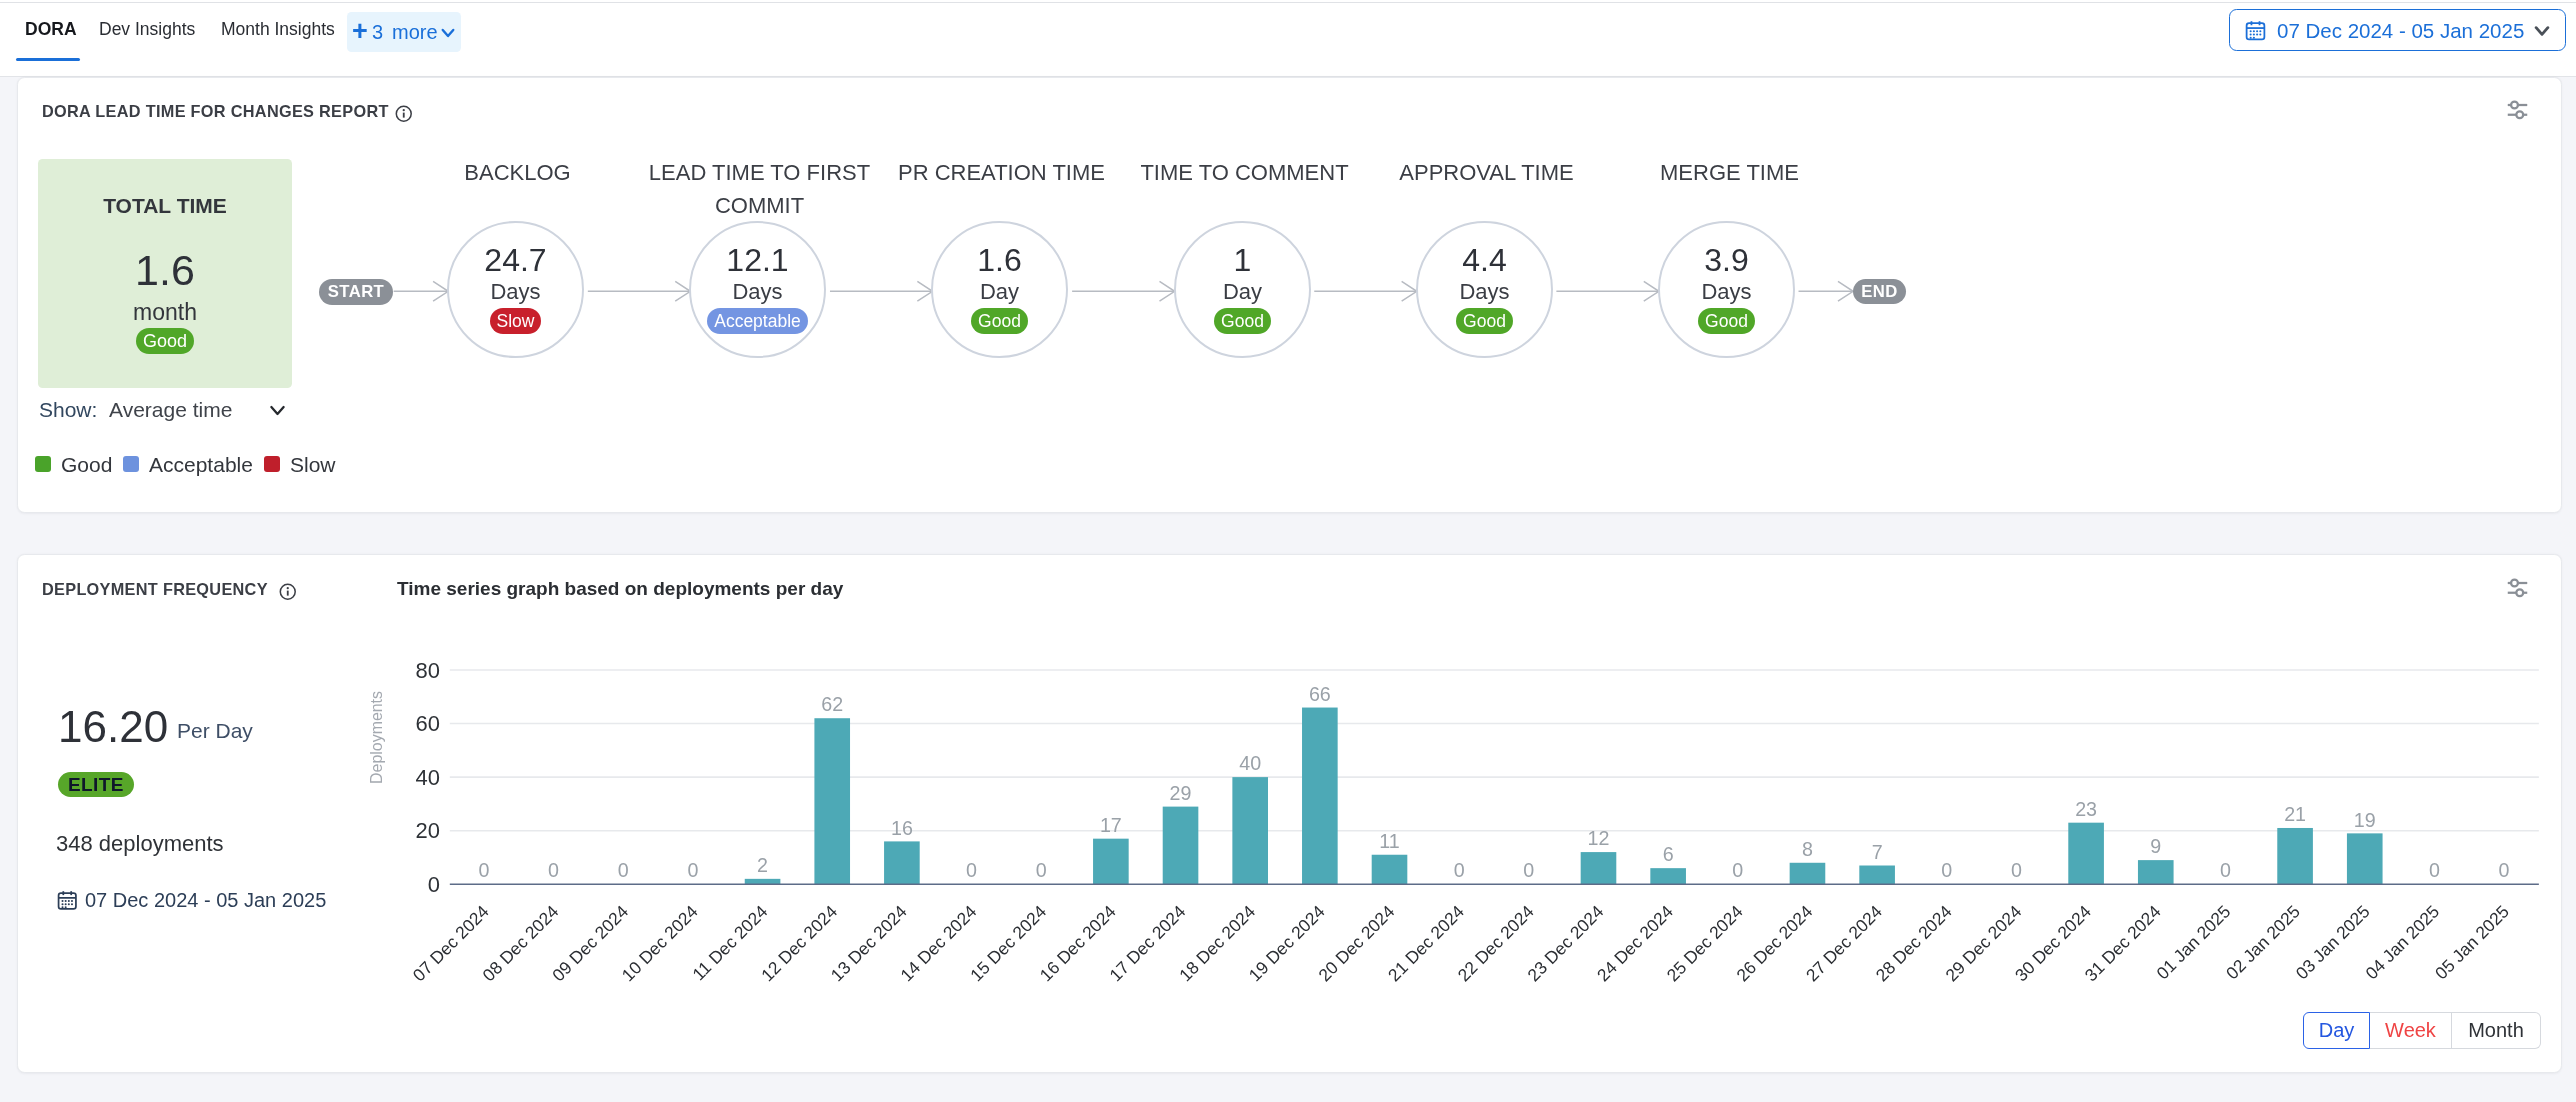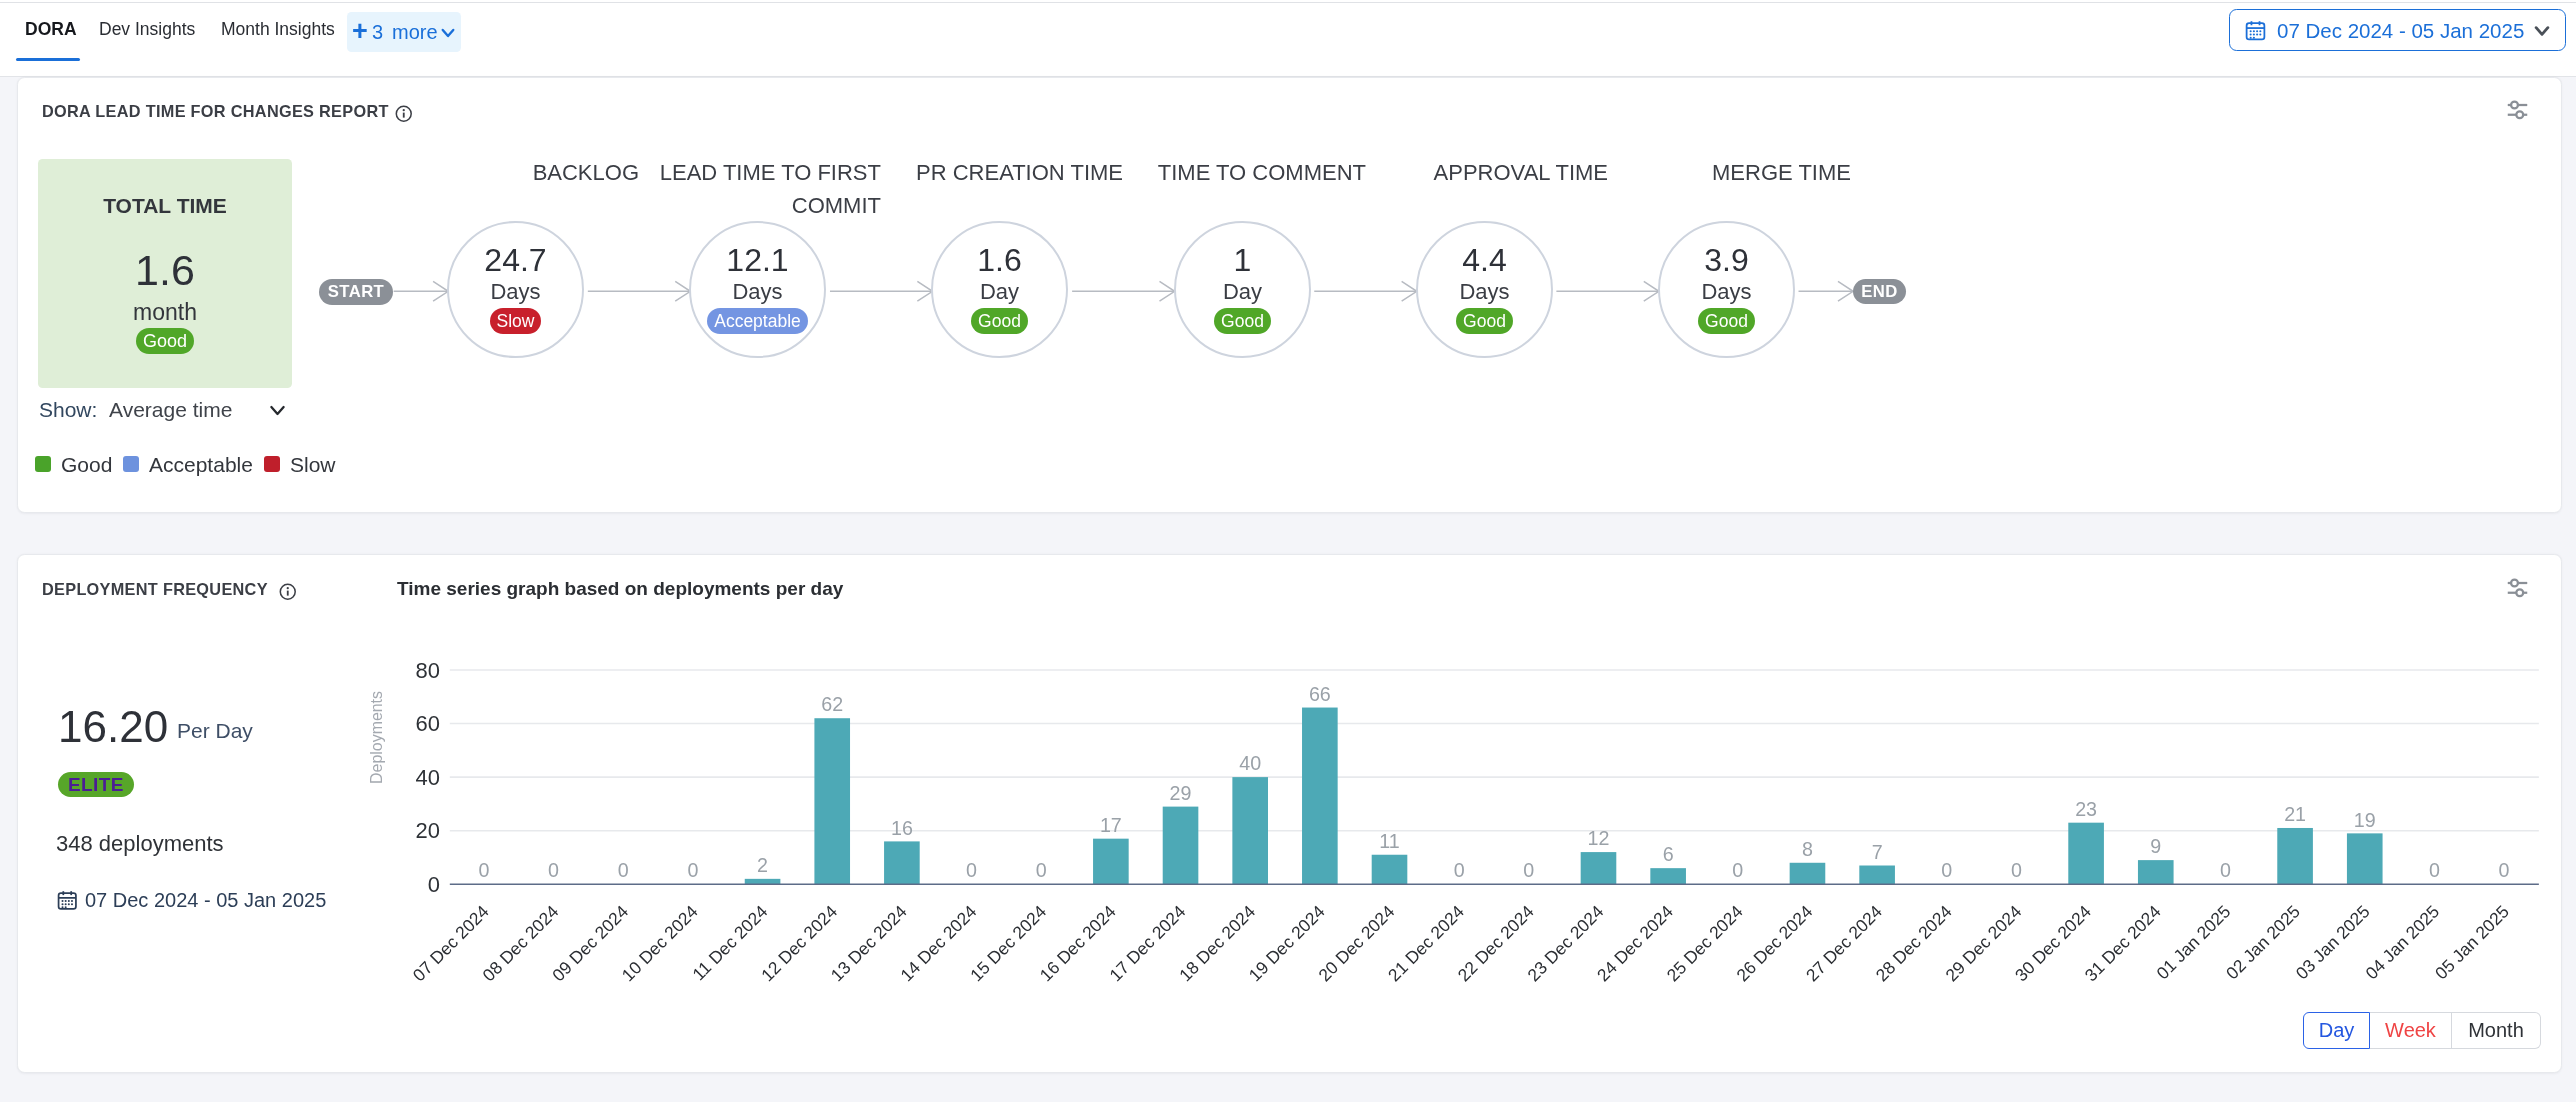--- a/index.html
+++ b/index.html
@@ -8,21 +8,21 @@
 .topbar { position:absolute; left:0; top:0; width:2576px; height:77px; background:#fff;
   border-bottom:0.8px solid #e2e4e8; }
 .topline { position:absolute; left:0; top:2.3px; width:2576px; height:0.8px; background:#e0e2e6; }
 .tab { position:absolute; top:19px; font-size:17.5px; color:#2a2d33; }
 .card { position:absolute; left:16.7px; width:2545px; background:#fff; border:0.8px solid #e7e9ed;
   border-radius:7.6px; box-shadow:0 0.8px 2.3px rgba(20,20,40,0.05); }
 .h1 { position:absolute; font-size:16.3px; font-weight:bold; color:#3b3e45; letter-spacing:0.3px; line-height:1; }
 .pill { position:absolute; display:flex; align-items:center; justify-content:center;
   border-radius:13.7px; color:#fff; font-size:20px; font-weight:bold; }
 .start { background:#8b9097; letter-spacing:0.4px; font-size:16.7px; }
-.ftitle { position:absolute; text-align:right; font-size:22px; line-height:33px; color:#3b3e45; }
+.ftitle { position:absolute; text-align:center; font-size:22px; line-height:33px; color:#3b3e45; }
 .circle { position:absolute; width:137px; height:137px; border:2.3px solid #ced4de; border-radius:50%;
   background:#fff; text-align:center; }
 .cnum { margin-top:21px; font-size:32px; font-weight:normal; color:#2e3138; line-height:1; }
 .cunit { margin-top:4.6px; font-size:22px; color:#3a3d44; line-height:1; }
 .cbadge { display:inline-block; margin-top:5.3px; padding:0 6.8px; height:26px; line-height:26px;
   border-radius:13px; color:#fff; font-size:17.5px; }
 .greenbox { position:absolute; left:38px; top:159px; width:254px; height:229px; background:#dfeed7;
   border-radius:4.6px; text-align:center; }
 .lg-sq { position:absolute; width:16px; height:16px; border-radius:3px; top:456px; }
 .lg-tx { position:absolute; top:454px; font-size:21px; color:#33363c; line-height:1; }
@@ -138,21 +138,21 @@
   </svg>
 <svg style="position:absolute;left:2507px;top:577px" width="21" height="21" viewBox="0 0 28 28">
     <line x1="1" y1="8" x2="27" y2="8" stroke="#8a8f96" stroke-width="3"></line>
     <circle cx="10" cy="8" r="4.6" fill="#fff" stroke="#8a8f96" stroke-width="3"></circle>
     <line x1="1" y1="21" x2="27" y2="21" stroke="#8a8f96" stroke-width="3"></line>
     <circle cx="17" cy="21" r="4.6" fill="#fff" stroke="#8a8f96" stroke-width="3"></circle>
   </svg>
 <div class="abs" style="left:397px; top:579px; font-size:19px; font-weight:bold; color:#2b2e33; line-height:1;">Time series graph based on deployments per day</div>
 <div class="abs" style="left:58px; top:705px; font-size:44px; color:#2e3138; line-height:1;">16.20</div>
 <div class="abs" style="left:177px; top:720px; font-size:21px; color:#3e4e66; line-height:1;">Per Day</div>
-<div class="abs" style="left:58px; top:772px; display:inline-block; padding:0 10px; height:25px; line-height:25px; border-radius:13px; background:#57a629; color:#4c1d95; font-size:19px; font-weight:bold; letter-spacing:0.4px;">ELITE</div>
+<div class="abs" style="left:58px; top:772px; display:inline-block; padding:0 10px; height:25px; line-height:25px; border-radius:13px; background:#57a629; color:#0f172a; font-size:19px; font-weight:bold; letter-spacing:0.4px;">ELITE</div>
 <div class="abs" style="left:56px; top:833px; font-size:22px; color:#2f3237; line-height:1;">348 deployments</div>
 <svg style="position:absolute;left:57px;top:890px" width="20.5" height="20.5" viewBox="0 0 26 26">
     <rect x="2" y="4" width="22" height="20" rx="3" fill="none" stroke="#2c3e57" stroke-width="2.2"></rect>
     <line x1="8" y1="1.5" x2="8" y2="6.5" stroke="#2c3e57" stroke-width="2.2"></line>
     <line x1="18" y1="1.5" x2="18" y2="6.5" stroke="#2c3e57" stroke-width="2.2"></line>
     <line x1="2" y1="10" x2="24" y2="10" stroke="#2c3e57" stroke-width="2.2"></line>
     <g fill="#2c3e57">
       <circle cx="7" cy="14" r="1.3"></circle>
       <circle cx="11" cy="14" r="1.3"></circle>
       <circle cx="15" cy="14" r="1.3"></circle>

